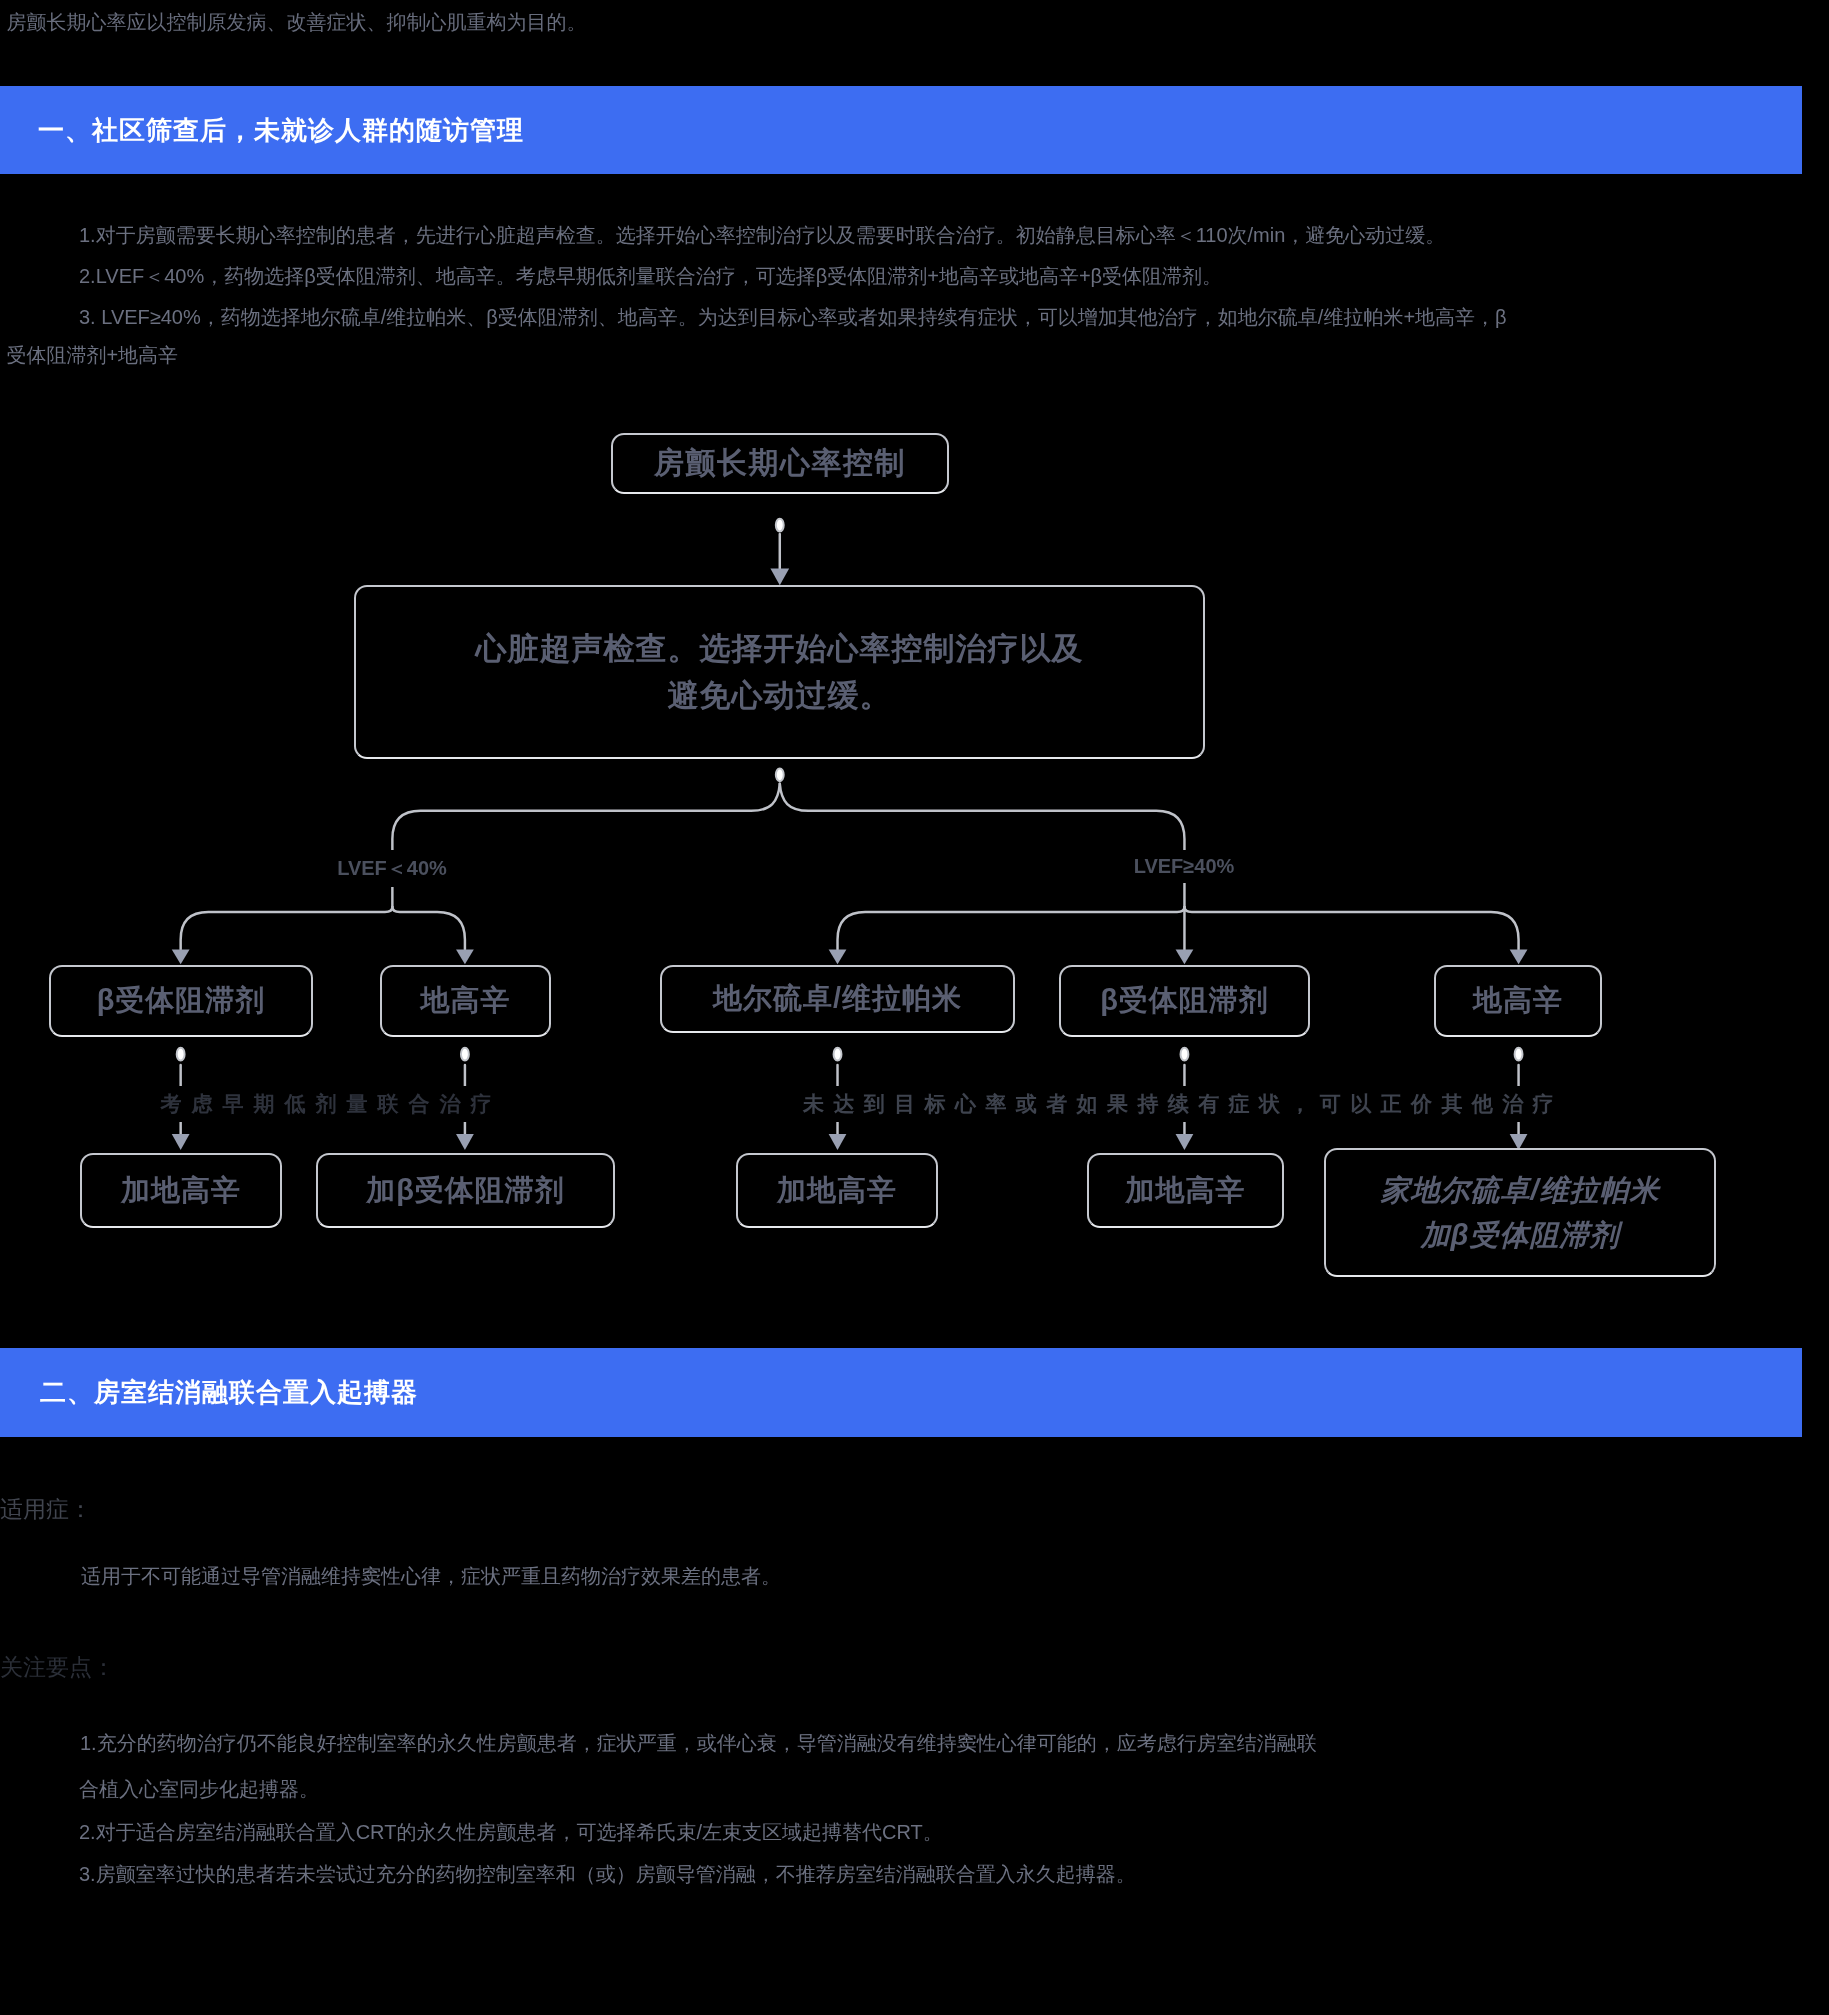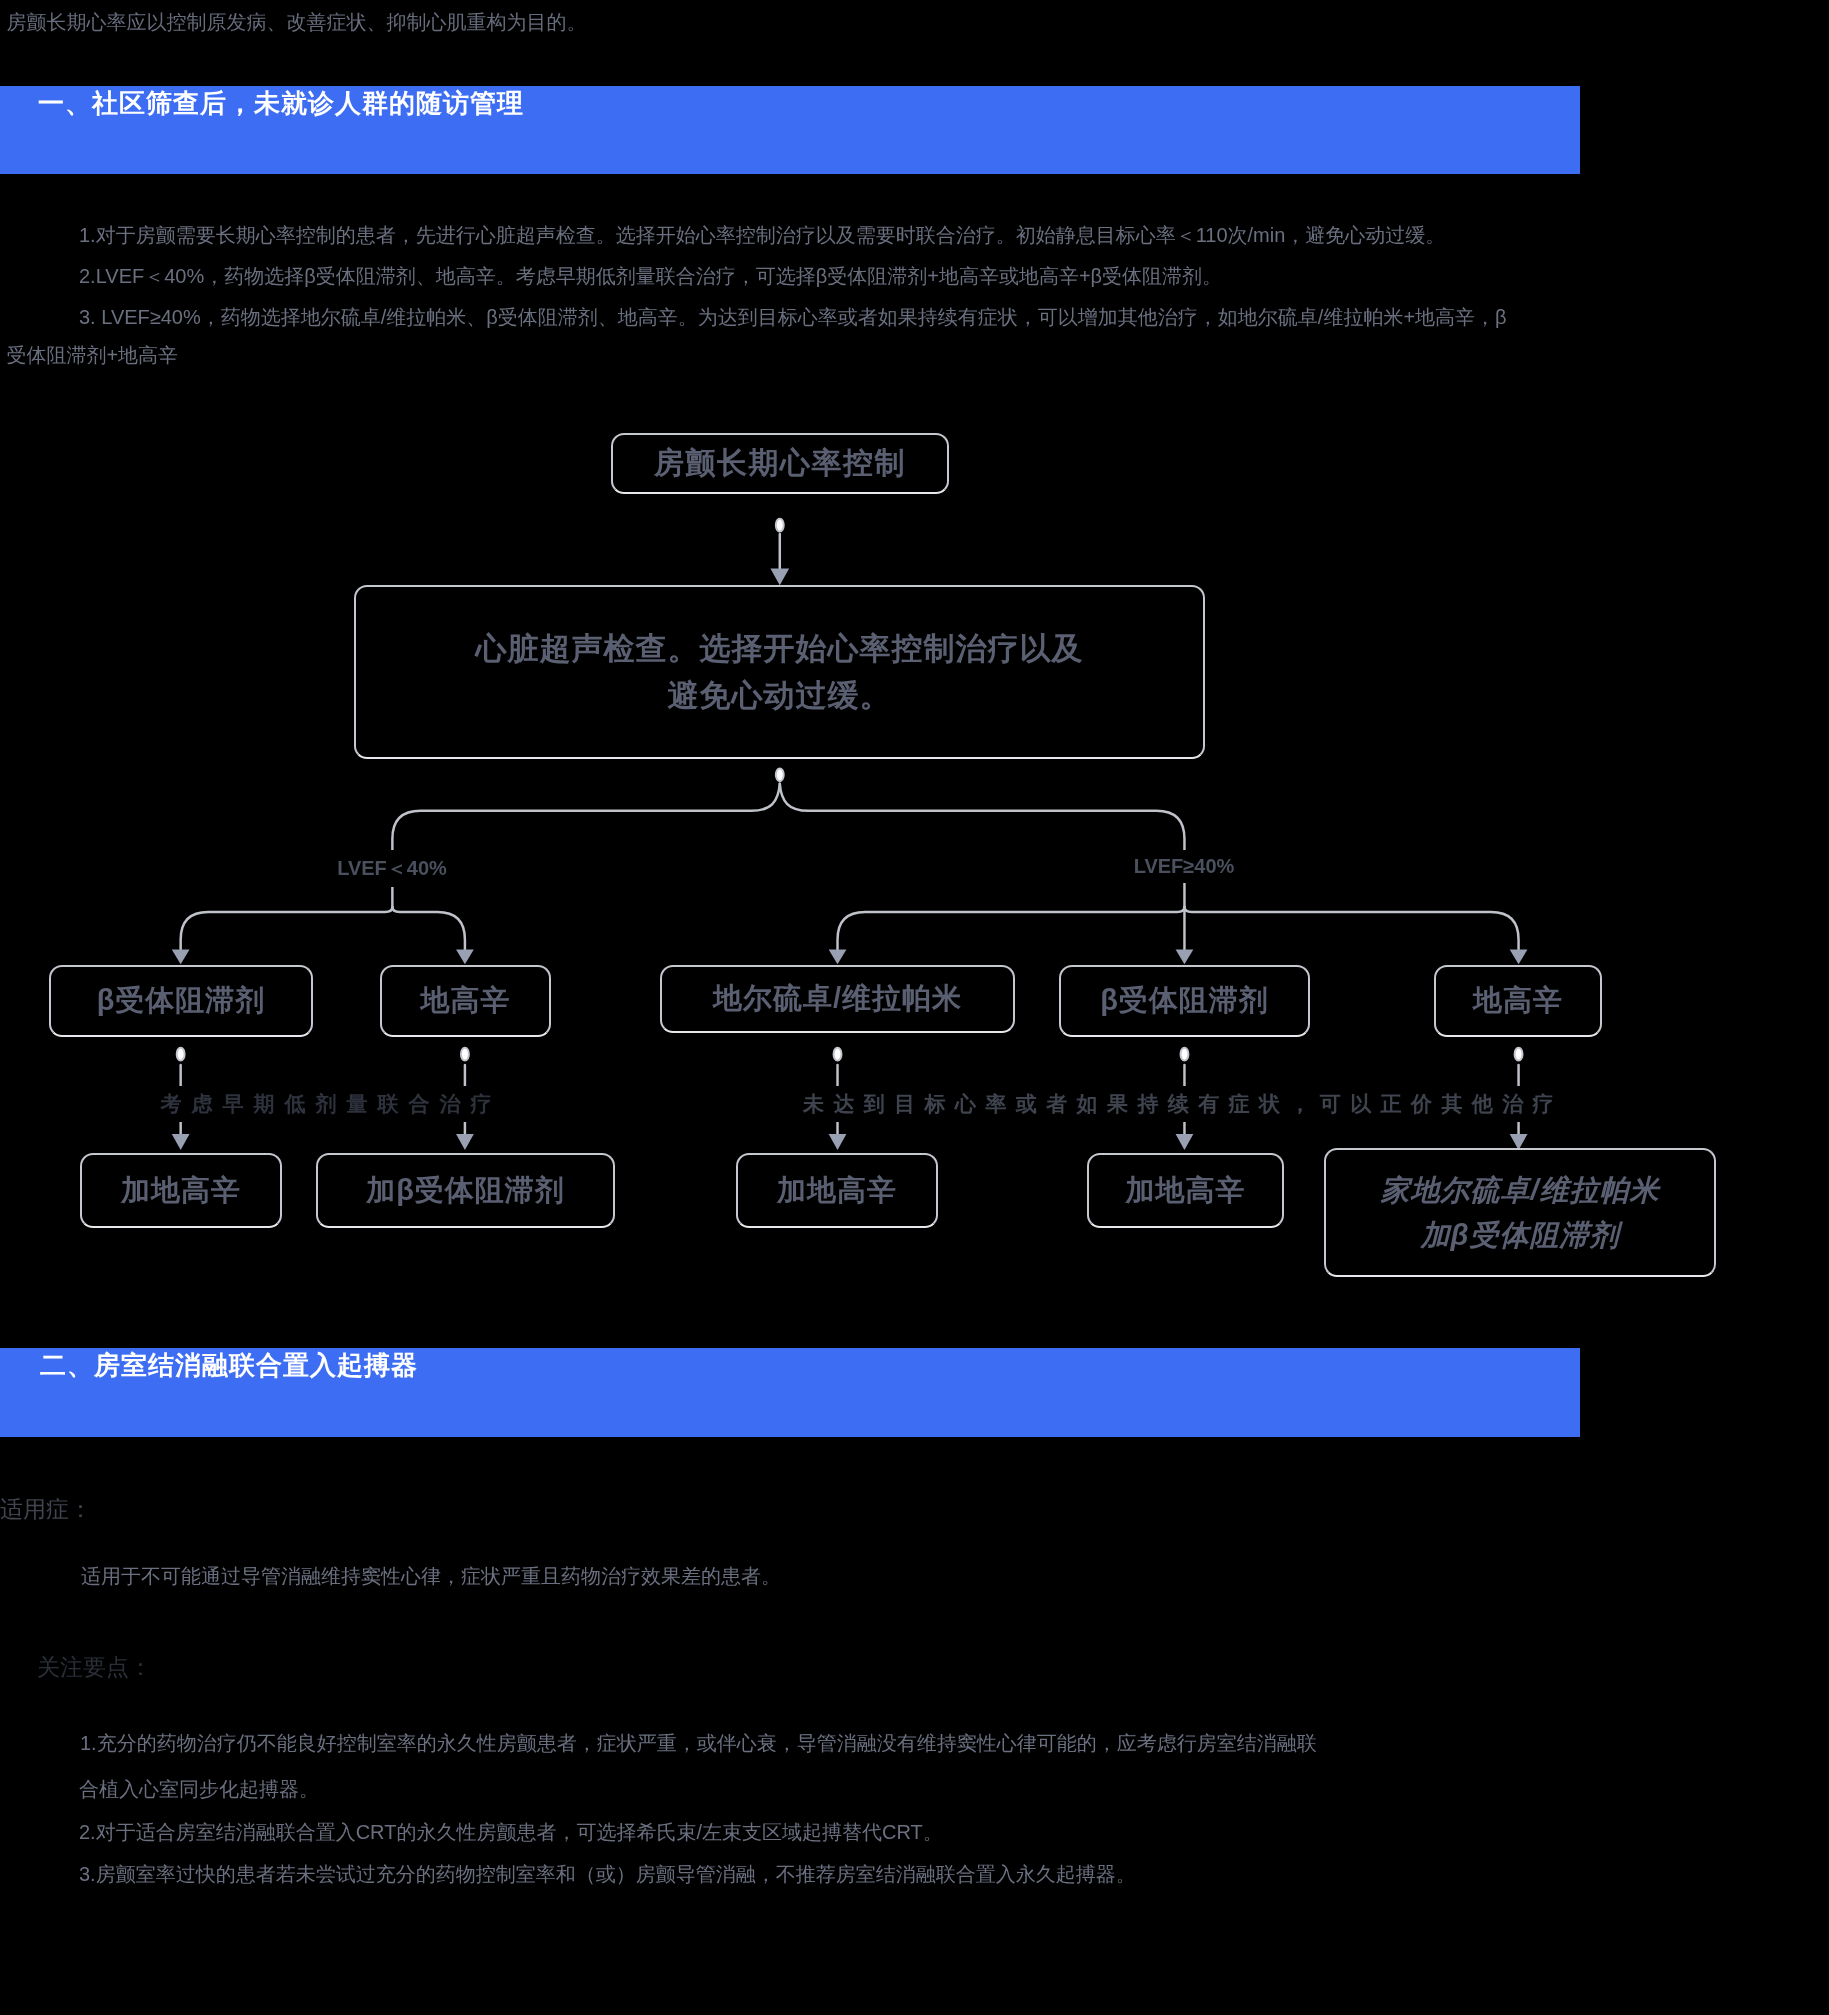--- a/index.html
+++ b/index.html
@@ -1,39 +1,39 @@
 <!DOCTYPE html>
 <html style="font-size:8px"><head>
 <meta charset="utf-8">
 <style>
   html,body{margin:0;padding:0;background:#000;}
   .page{position:relative;width:1830px;height:2015px;background:#000;overflow:hidden;
         font-family:"Liberation Sans","DejaVu Sans",sans-serif;}
   .intro{position:absolute;left:6.4px;top:9px;font-size:20px;color:#676c7c;white-space:nowrap;z-index:2;}
-  .banner{position:absolute;left:0;width:1580px;height:88px;background:#3D6DF2;display:flex;align-items:flex-start;
+  .banner{position:absolute;left:0;width:1802px;height:88px;background:#3D6DF2;display:flex;align-items:center;
           box-sizing:border-box;padding-left:38px;z-index:2;}
   .banner .t{color:#ffffff;font-size:26px;font-weight:700;letter-spacing:1px;white-space:nowrap;}
   .bodyline{position:absolute;font-size:20px;color:#6b7080;white-space:nowrap;z-index:2;}
   .node{position:absolute;border:2.5px solid #c5c8cf;border-bottom-color:#e6e8ec;border-radius:13px;
         display:flex;align-items:center;justify-content:center;flex-direction:column;
         color:#5a5f72;font-weight:700;text-align:center;box-sizing:border-box;background:#000;z-index:2;}
   .node.root{font-size:30px;letter-spacing:1.5px;}
   .node.assess{font-size:31px;line-height:47px;letter-spacing:1px;}
   .node.mid{font-size:29px;letter-spacing:1px;}
   .node.bot{font-size:29px;letter-spacing:1px;}
   .node.combo{font-size:29px;line-height:45px;letter-spacing:1px;font-style:italic;}
   .lvef{position:absolute;transform:translateX(-50%);background:#000;color:#4b505e;font-size:20px;font-weight:600;
         padding:5px 8px;white-space:nowrap;z-index:3;}
   .flownote{position:absolute;transform:translateX(-50%);background:#000;font-size:21px;font-weight:700;
         white-space:nowrap;padding:4px 7px;z-index:3;}
   .flownote.left{color:#2e323c;letter-spacing:10px;}
   .flownote.right{color:#3e434e;letter-spacing:9.4px;}
   .seclabel{position:absolute;font-size:23px;white-space:nowrap;z-index:2;}
   .seclabel.indic{color:#41454f;}
-  .seclabel.points{color:#2b2f38;padding-left:37px;}
+  .seclabel.points{color:#2b2f38;}
   svg.wires{position:absolute;left:0;top:0;z-index:1;}
   svg.wires path{fill:none;stroke:#bfc2c9;stroke-width:5px;stroke-linecap:round;}
   svg.wires polygon{fill:#99a0b2;stroke:none;}
   svg.wires ellipse{fill:#ffffff;stroke:#c3c6cc;stroke-width:4px;}
 </style>
 </head>
 <body>
 
 <div class="page">
 

